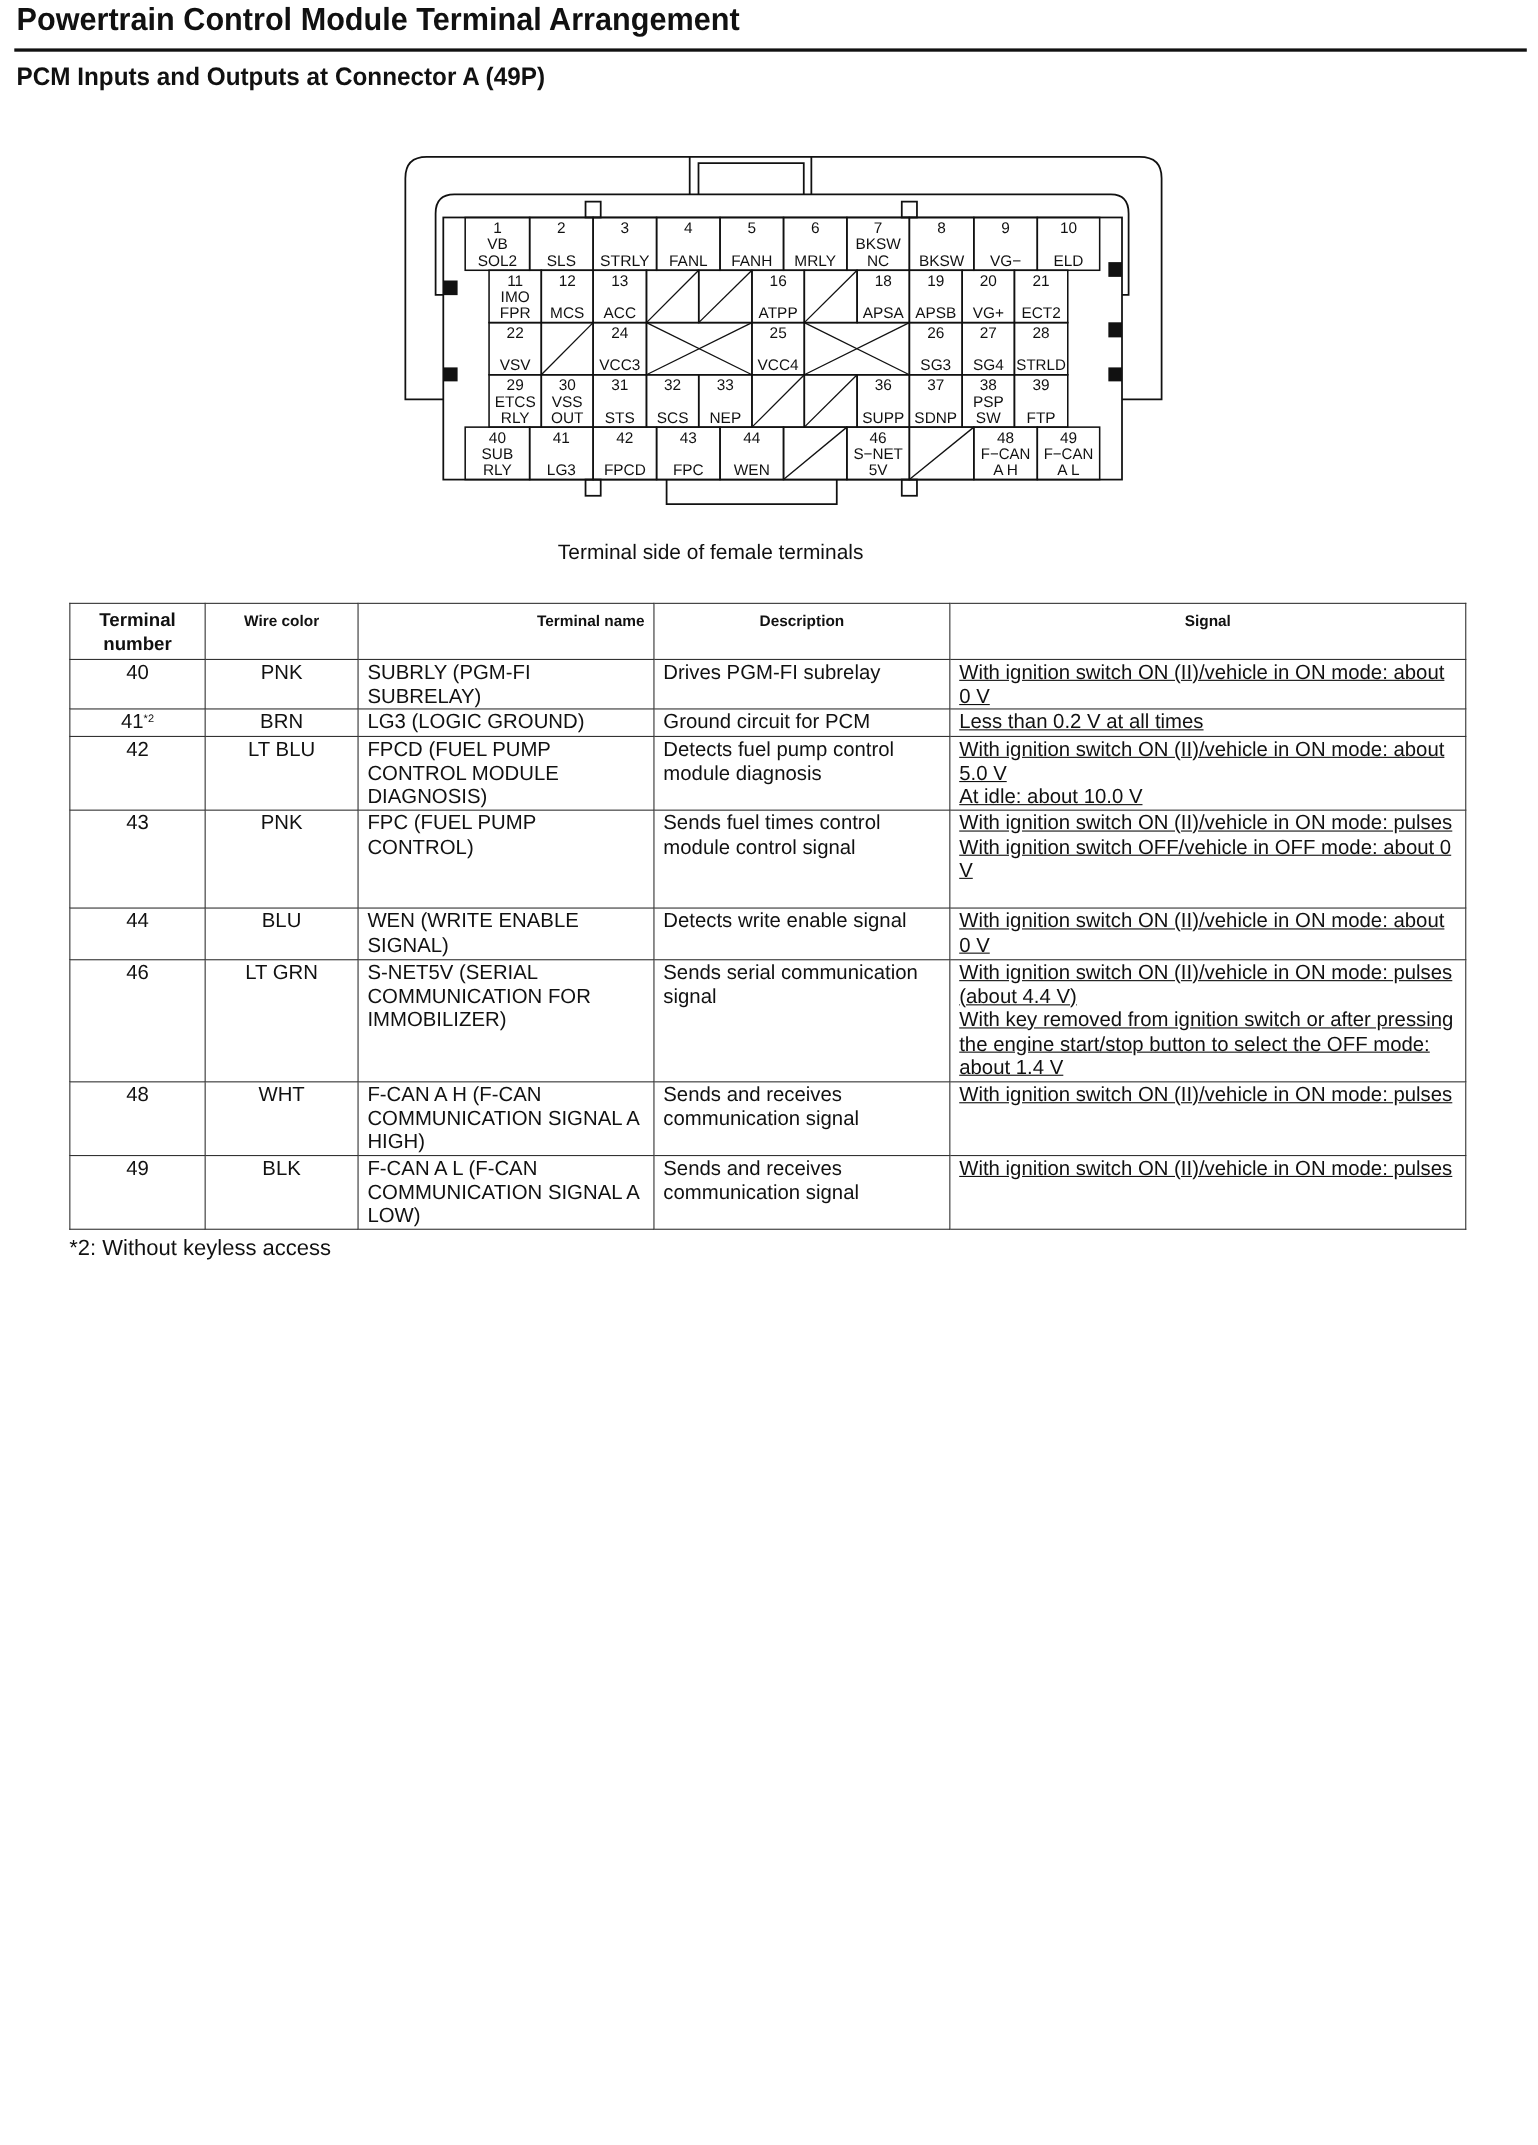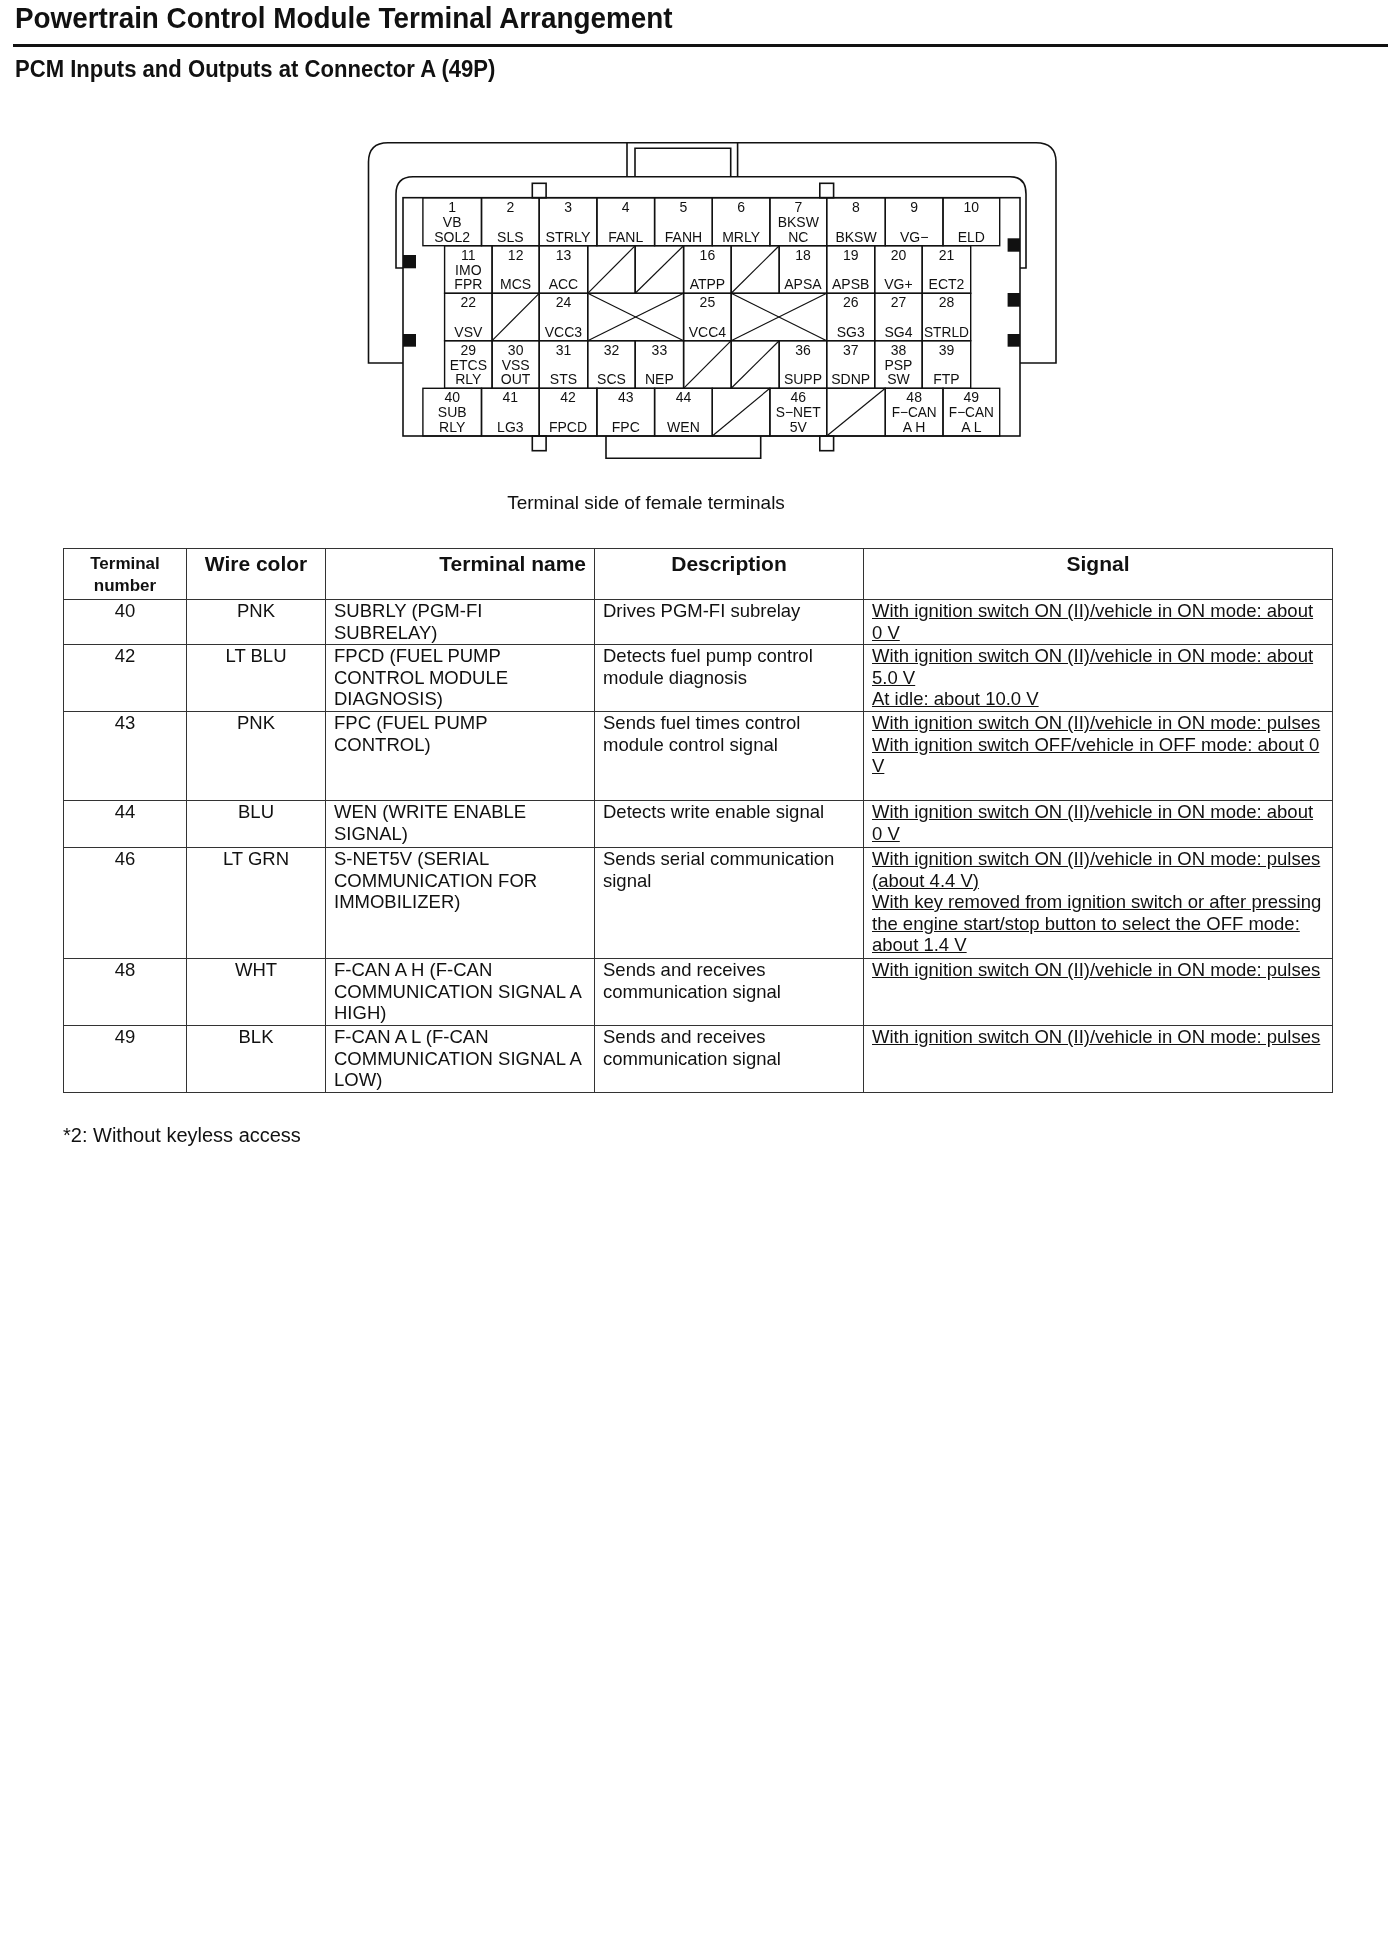--- a/index.html
+++ b/index.html
@@ -5,21 +5,21 @@
   html, body { margin:0; padding:0; background:#ffffff; }
   body { width:1398px; height:1950px; position:relative; font-family:"Liberation Sans", sans-serif; color:#111; overflow:hidden; }
   .page-title { position:absolute; left:15px; top:2px; font-size:29px; font-weight:bold; letter-spacing:0px; transform:scaleX(0.96); transform-origin:left top; }
   .title-rule { position:absolute; left:13px; top:44px; width:1375px; height:3px; background:#111; }
   .section-title { position:absolute; left:15px; top:56px; font-size:23px; font-weight:bold; transform:scaleX(0.96); transform-origin:left top; }
   .connector { position:absolute; left:350px; top:130px; width:720px; height:340px; }
   .connector text { font-family:"Liberation Sans", sans-serif; font-size:14px; fill:#111; text-anchor:middle; }
   .caption { position:absolute; left:0; width:1292px; top:492px; text-align:center; font-size:19px; }
   table.term-table { position:absolute; left:63px; top:548px; border-collapse:collapse; font-size:18.5px; line-height:21.5px; }
   table.term-table th, table.term-table td { border:1.6px solid #333; vertical-align:top; padding:0 8px; }
-  table.term-table th { font-weight:bold; font-size:21px; line-height:22px; text-align:center; padding-top:4px; height:46px; }
+  table.term-table th { font-weight:bold; font-size:14px; line-height:22px; text-align:center; padding-top:4px; height:46px; }
   table.term-table th.narrow { font-size:17px; transform:none; }
   td.c-num, td.c-color { text-align:center; }
   td.c-name, td.c-desc, td.c-signal { text-align:left; padding-left:10px; }
   td.c-signal { padding-left:14px;text-decoration:underline; }
   .sig-line { display:block; }
   .footnote { position:absolute; left:63px; top:1124px; font-size:20px; }
   sup.fn { font-size:10px; vertical-align:top; position:relative; top:-2px; }
 </style>
 </head>
 <body>
@@ -330,20 +330,29 @@
   <tbody id="table-body">
       <tr style="height: 45px;">
         <td class="c-num"><span>40</span></td>
         <td class="c-color">PNK</td>
         <td class="c-name">SUBRLY (PGM-FI SUBRELAY)</td>
         <td class="c-desc">Drives PGM-FI subrelay</td>
         <td class="c-signal">
           <span class="sig-line">With ignition switch ON (II)/vehicle in ON mode: about 0 V</span>
         </td>
       </tr>
+      <tr style="height: 25px;">
+        <td class="c-num"><span>41</span><sup class="fn">*2</sup></td>
+        <td class="c-color">BRN</td>
+        <td class="c-name">LG3 (LOGIC GROUND)</td>
+        <td class="c-desc">Ground circuit for PCM</td>
+        <td class="c-signal">
+          <span class="sig-line">Less than 0.2 V at all times</span>
+        </td>
+      </tr>
       <tr style="height: 67px;">
         <td class="c-num"><span>42</span></td>
         <td class="c-color">LT BLU</td>
         <td class="c-name">FPCD (FUEL PUMP CONTROL MODULE DIAGNOSIS)</td>
         <td class="c-desc">Detects fuel pump control module diagnosis</td>
         <td class="c-signal">
           <span class="sig-line">With ignition switch ON (II)/vehicle in ON mode: about 5.0 V</span>
           <span class="sig-line">At idle: about 10.0 V</span>
         </td>
       </tr>

